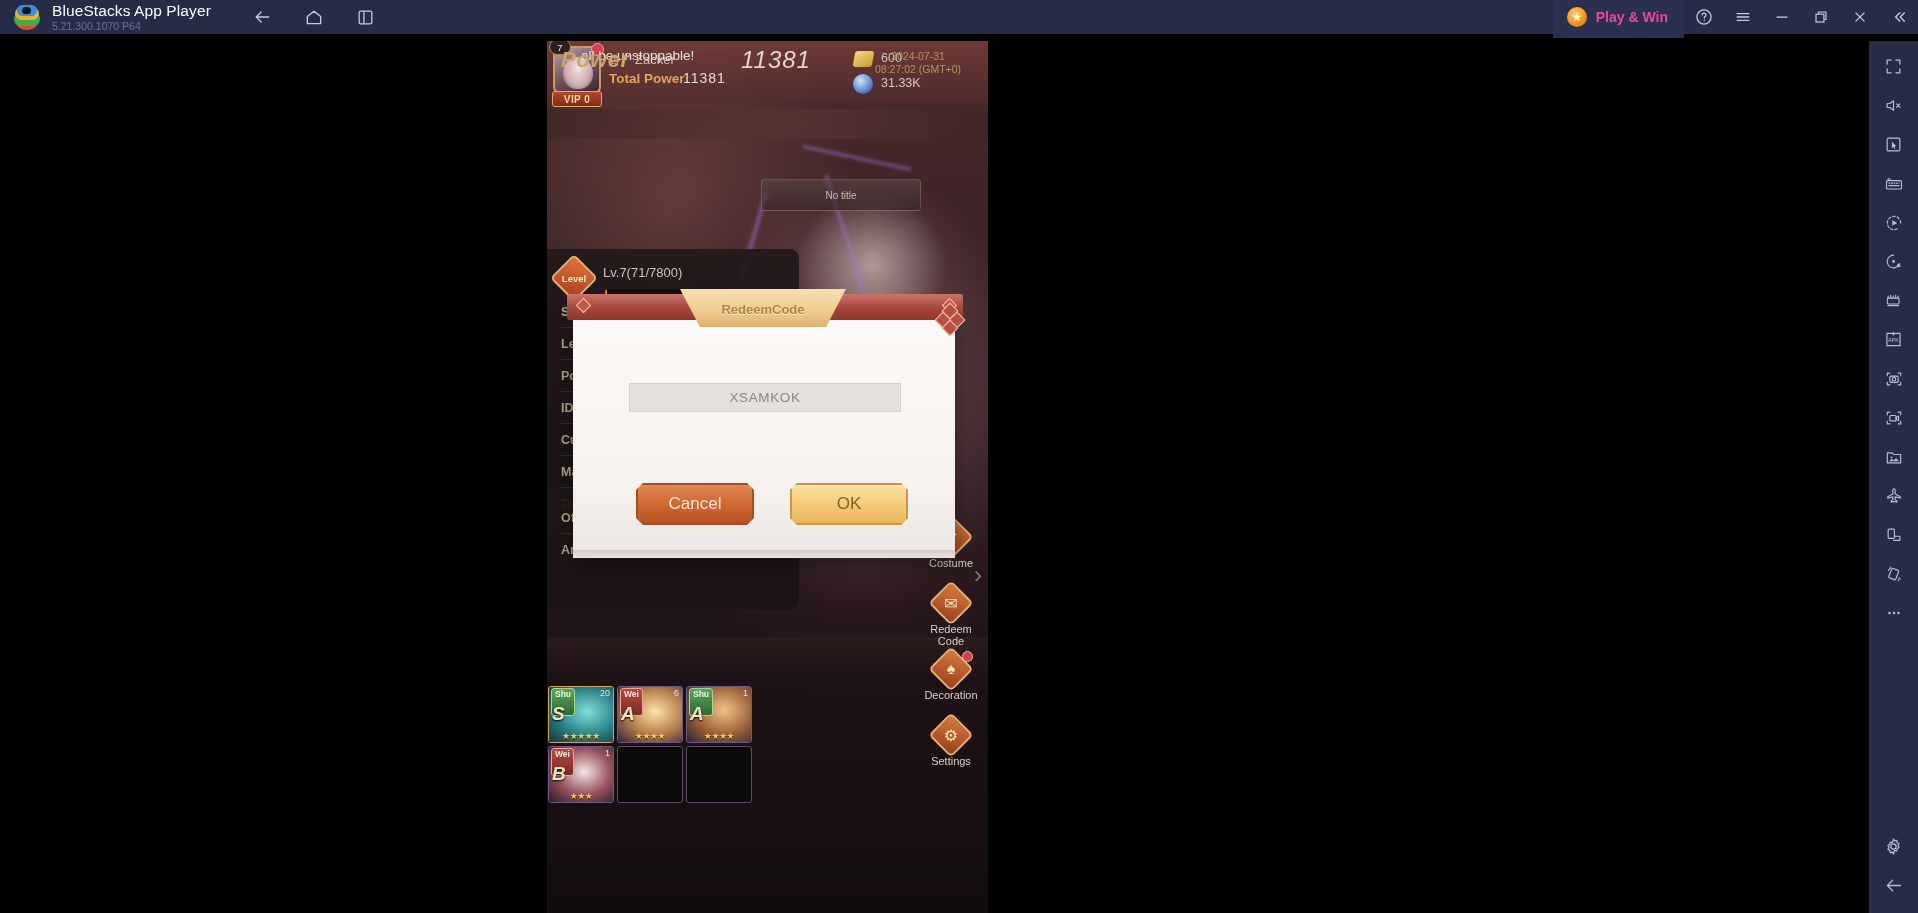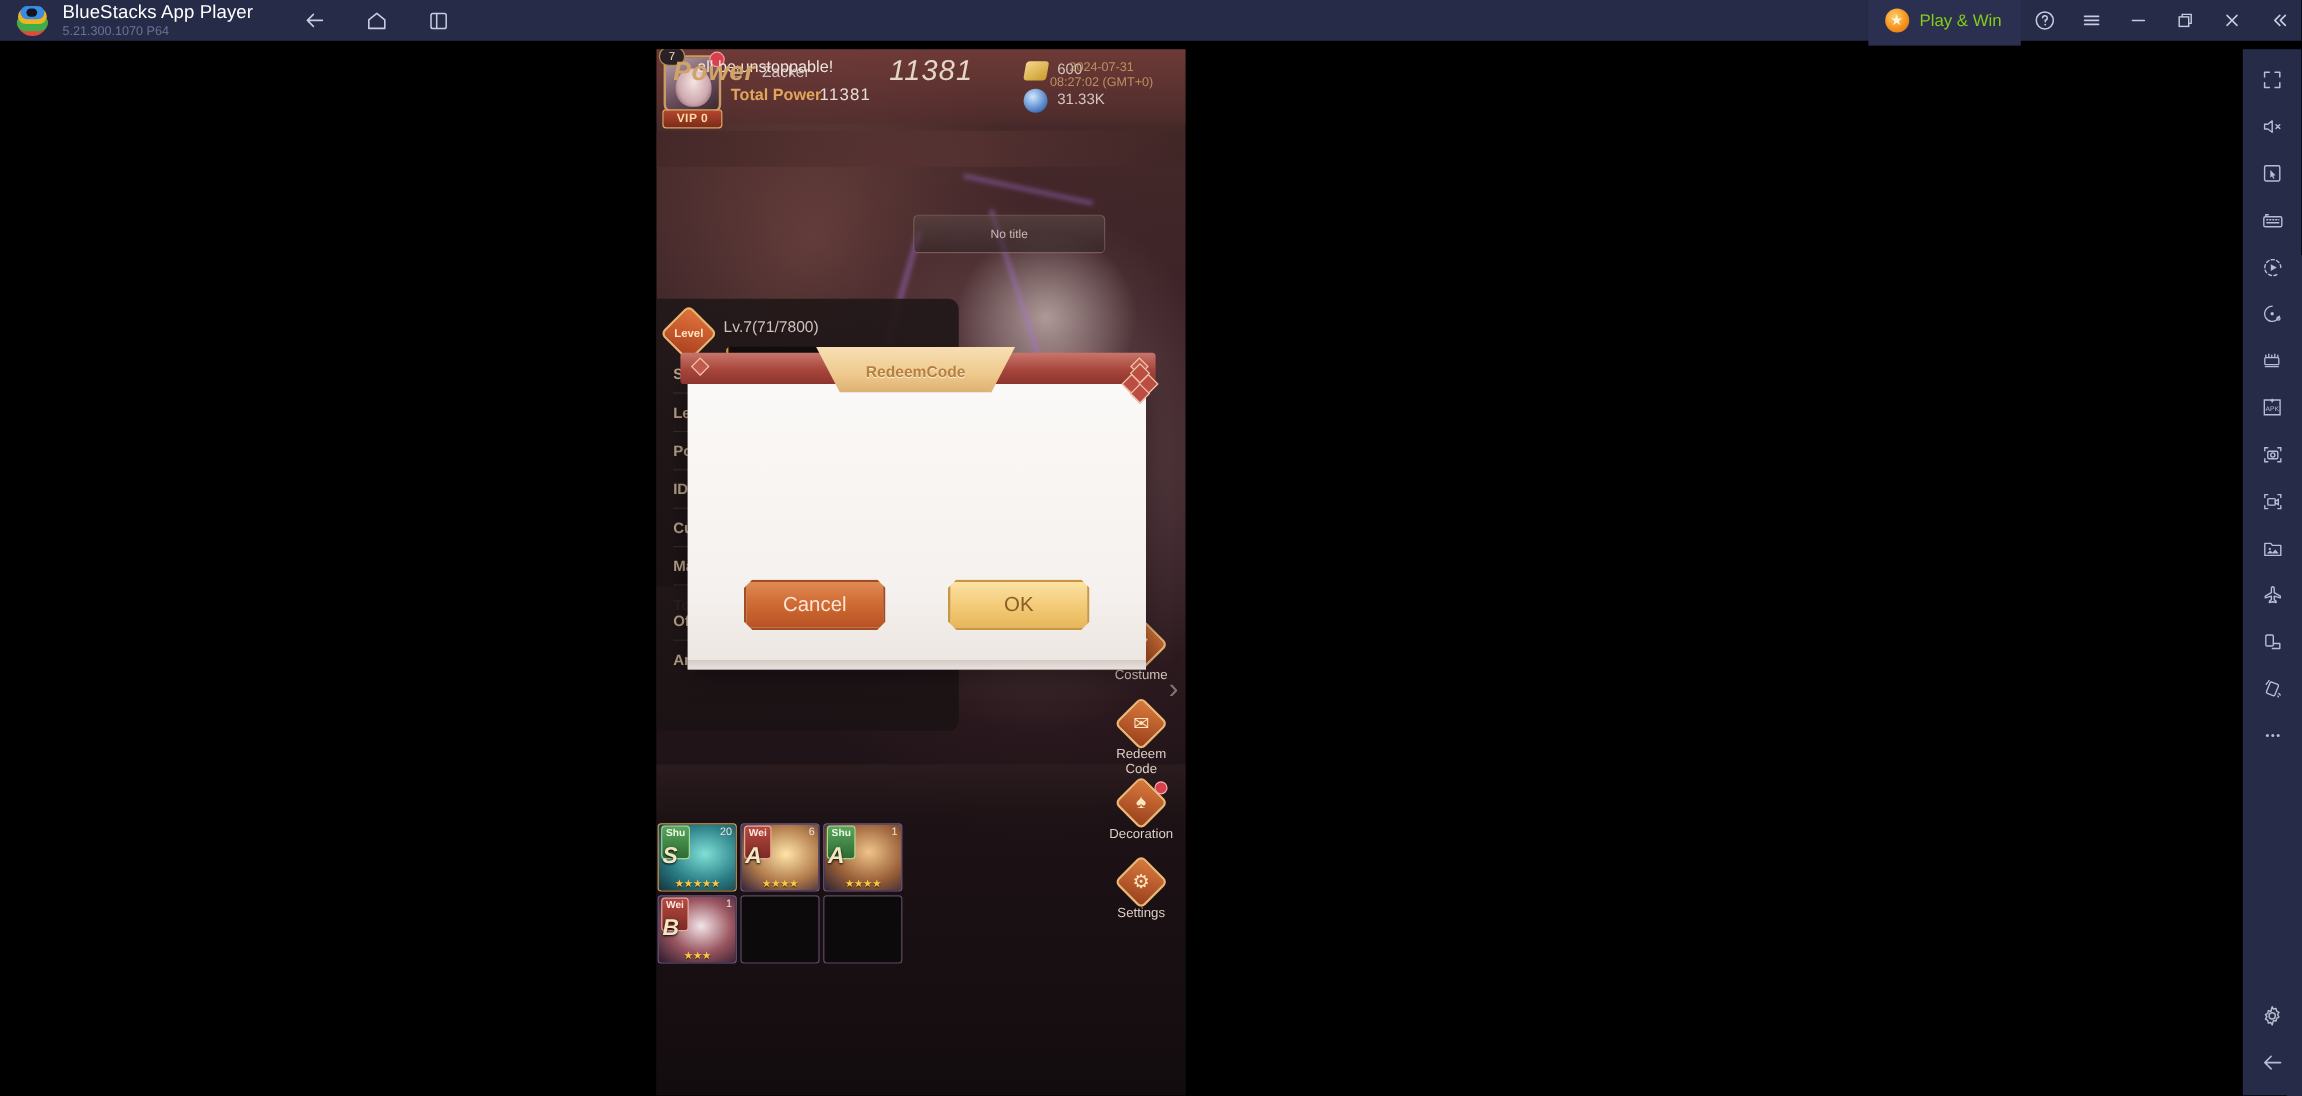--- a/index.html
+++ b/index.html
@@ -44,21 +44,21 @@
     height:41px; padding:0 16px 0 14px;
     background:#2b3050;
     cursor:pointer;
   }
   .pw-star{
     width:20px;height:20px;border-radius:50%;
     background:radial-gradient(circle at 40% 35%, #ffcf6a 0%, #f59320 55%, #d96c0a 100%);
     display:flex;align-items:center;justify-content:center;
     font-size:12px;color:#fff7d6;line-height:1;
   }
-  .pw-label{ color:#84cc16; font-size:14px; }
+  .pw-label{ color:#ec4899; font-size:14px;font-weight:bold; }
 
   .win-group{ display:flex; align-items:center; height:41px; }
   .win-btn{
     width:39px;height:41px;display:flex;align-items:center;justify-content:center;cursor:pointer;
   }
 
   
   .sidebar{
     position:absolute; right:0; top:41px; width:49px; height:872px;
     background:#262b48;
@@ -291,21 +291,21 @@
     color:#8d8782; font-size:13.5px; letter-spacing:.6px; cursor:text;
   }
 
   .btn{
     position:absolute; top:483px; width:118px; height:42px; cursor:pointer;
     display:flex; align-items:center; justify-content:center;
     font-size:17px;
     clip-path:polygon(7px 0,111px 0,118px 7px,118px 35px,111px 42px,7px 42px,0 35px,0 7px);
   }
   .btn-cancel{
-    left:620px;
+    left:636px;
     background:linear-gradient(180deg,#e08a53 0%,#d06c35 45%,#b85224 100%);
     border:2px solid #a34d24; color:#fde5d6;
   }
   .btn-ok{
     left:790px;
     background:linear-gradient(180deg,#fbe2a4 0%,#f4ce7d 45%,#e8b659 100%);
     border:2px solid #c99643; color:#8a5d22;
   }
   .dlg-shadowedge{
     position:absolute; left:573px; top:550px; width:382px; height:9px;
@@ -714,17 +714,18 @@
     <span>Code</span>
   </div>
 
   <div class="dlg-close">
     <i class="j" style="left:8px;top:0;"></i>
     <i class="j" style="left:1px;top:9px;"></i>
     <i class="j" style="left:15px;top:9px;"></i>
     <i class="j" style="left:8px;top:17px;"></i>
   </div>
 
+  <div class="code-input" placeholder="Please enter redeem code">XSAMKOK</div>
 
   <div class="btn btn-cancel">Cancel</div>
   <div class="btn btn-ok">OK</div>
 
 </div>
 
 </body></html>

